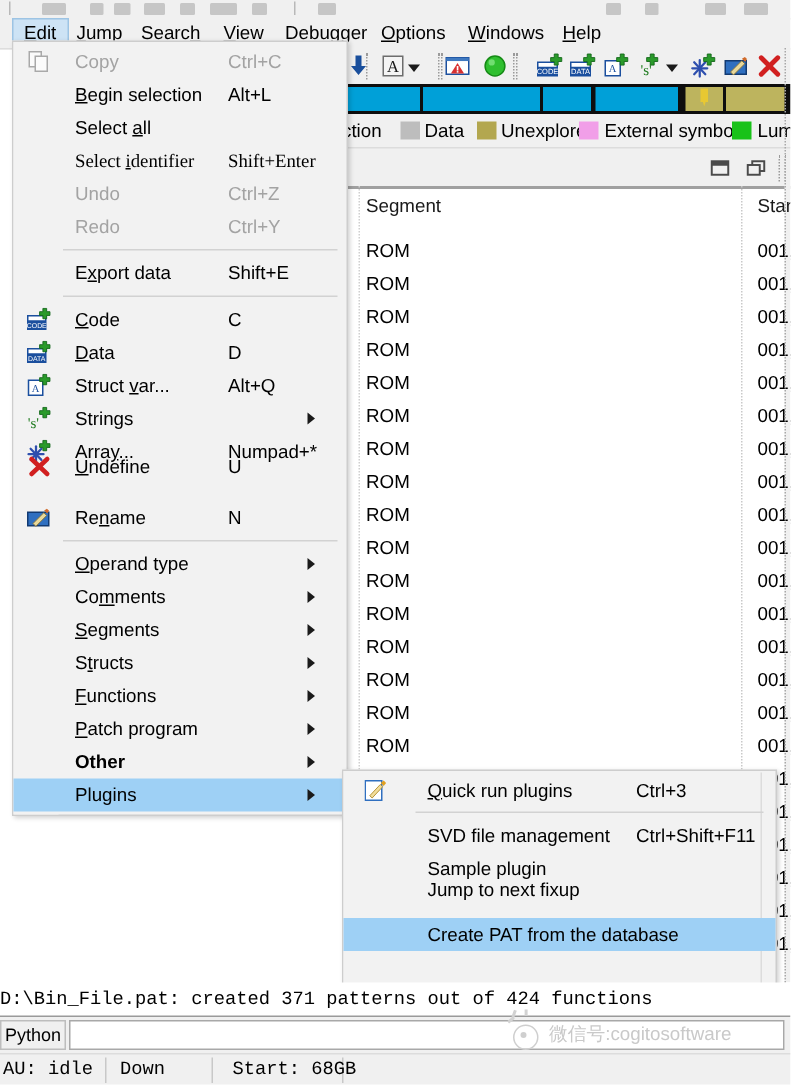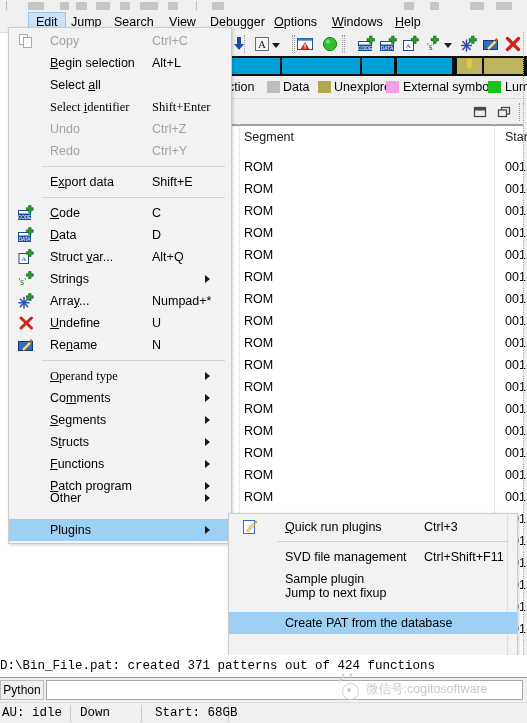--- a/index.html
+++ b/index.html
@@ -40,21 +40,20 @@
     background:#f0f0f0;
     border-bottom:1px solid #dddddd;
   }
   .mb-item {
     position:absolute; top:0; height:20px;
     line-height:20px;
     font-size:12.5px;
     padding:0 7px;
     white-space:nowrap;
     color:#000;
-    margin-left:20px;
   }
   .mb-item.active {
     background:#cde3f5;
     border:1px solid #9dc4e4;
     box-sizing:border-box;
     line-height:18px;
   }
   .u { text-decoration: underline; }
 
   
@@ -587,41 +586,41 @@
             <line x1="6" y1="4.5" x2="6" y2="15"></line>
             <line x1="1" y1="9.8" x2="11" y2="9.8"></line>
             <line x1="2.4" y1="6.2" x2="9.6" y2="13.6"></line>
             <line x1="9.6" y1="6.2" x2="2.4" y2="13.6"></line>
           </g>
           <path d="M10.6 0.6 h2.5 v2.2 h2.2 v2.5 h-2.2 v2.2 h-2.5 v-2.2 h-2.2 v-2.5 h2.2 z" fill="#2a9a2a" stroke="#13661a" stroke-width="0.6"></path>
         </svg></span>
       <span class="lbl">Arra<span class="u">y</span>...</span>
       <span class="acc">Numpad+*</span>
     </div>
-    <div class="mi" style="top: 284px; text-decoration: underline;">
+    <div class="mi" style="top: 272px; text-decoration: underline;">
       <span class="ico"><svg width="17" height="16" viewBox="0 0 17 16">
           <g stroke="#d12020" stroke-width="3" stroke-linecap="round">
             <line x1="3" y1="3" x2="13.5" y2="13"></line>
             <line x1="13.5" y1="3" x2="3" y2="13"></line>
           </g>
         </svg></span>
       <span class="lbl"><span class="u">U</span>ndefine</span>
       <span class="acc">U</span>
     </div>
     <div class="mi" style="top: 306px;">
       <span class="ico"><svg width="17" height="16" viewBox="0 0 17 16">
           <rect x="0.5" y="4.5" width="14" height="9" fill="#2f6fc0" stroke="#123a72"></rect>
           <path d="M4 12 l7.2 -7.2 l1.9 1.9 l-7.2 7.2 z" fill="#e8d89a" stroke="#8a7333" stroke-width="0.6"></path>
           <path d="M11.4 3.3 l1.9 -1.2 l1.4 1.4 l-1.2 1.9 z" fill="#d06a2a"></path>
         </svg></span>
       <span class="lbl">Re<span class="u">n</span>ame</span>
       <span class="acc">N</span>
     </div>
     <div class="mdiv" style="top: 332px;"></div>
-    <div class="mi" style="top: 337px; font-family: Liberation Serif, serif;">
+    <div class="mi" style="top: 337px;">
       <span class="lbl"><span class="u">O</span>perand type</span>
       <span class="arrow"></span>
     </div>
     <div class="mi" style="top: 359px;">
       <span class="lbl">Co<span class="u">m</span>ments</span>
       <span class="arrow"></span>
     </div>
     <div class="mi" style="top: 381px;">
       <span class="lbl"><span class="u">S</span>egments</span>
       <span class="arrow"></span>
@@ -631,21 +630,21 @@
       <span class="arrow"></span>
     </div>
     <div class="mi" style="top: 403px;">
       <span class="lbl">S<span class="u">t</span>ructs</span>
       <span class="arrow"></span>
     </div>
     <div class="mi" style="top: 447px;">
       <span class="lbl"><span class="u">P</span>atch program</span>
       <span class="arrow"></span>
     </div>
-    <div class="mi" style="top: 459px;">
+    <div class="mi" style="top: 469px; font-weight: bold;">
       <span class="lbl">Other</span>
       <span class="arrow"></span>
     </div>
     <div class="mi hl" style="top: 491px;">
       <span class="lbl">Plu<span class="u">g</span>ins</span>
       <span class="arrow"></span>
     </div>
   </div>
 
 <div id="plugmenu" class="abs nosel">

